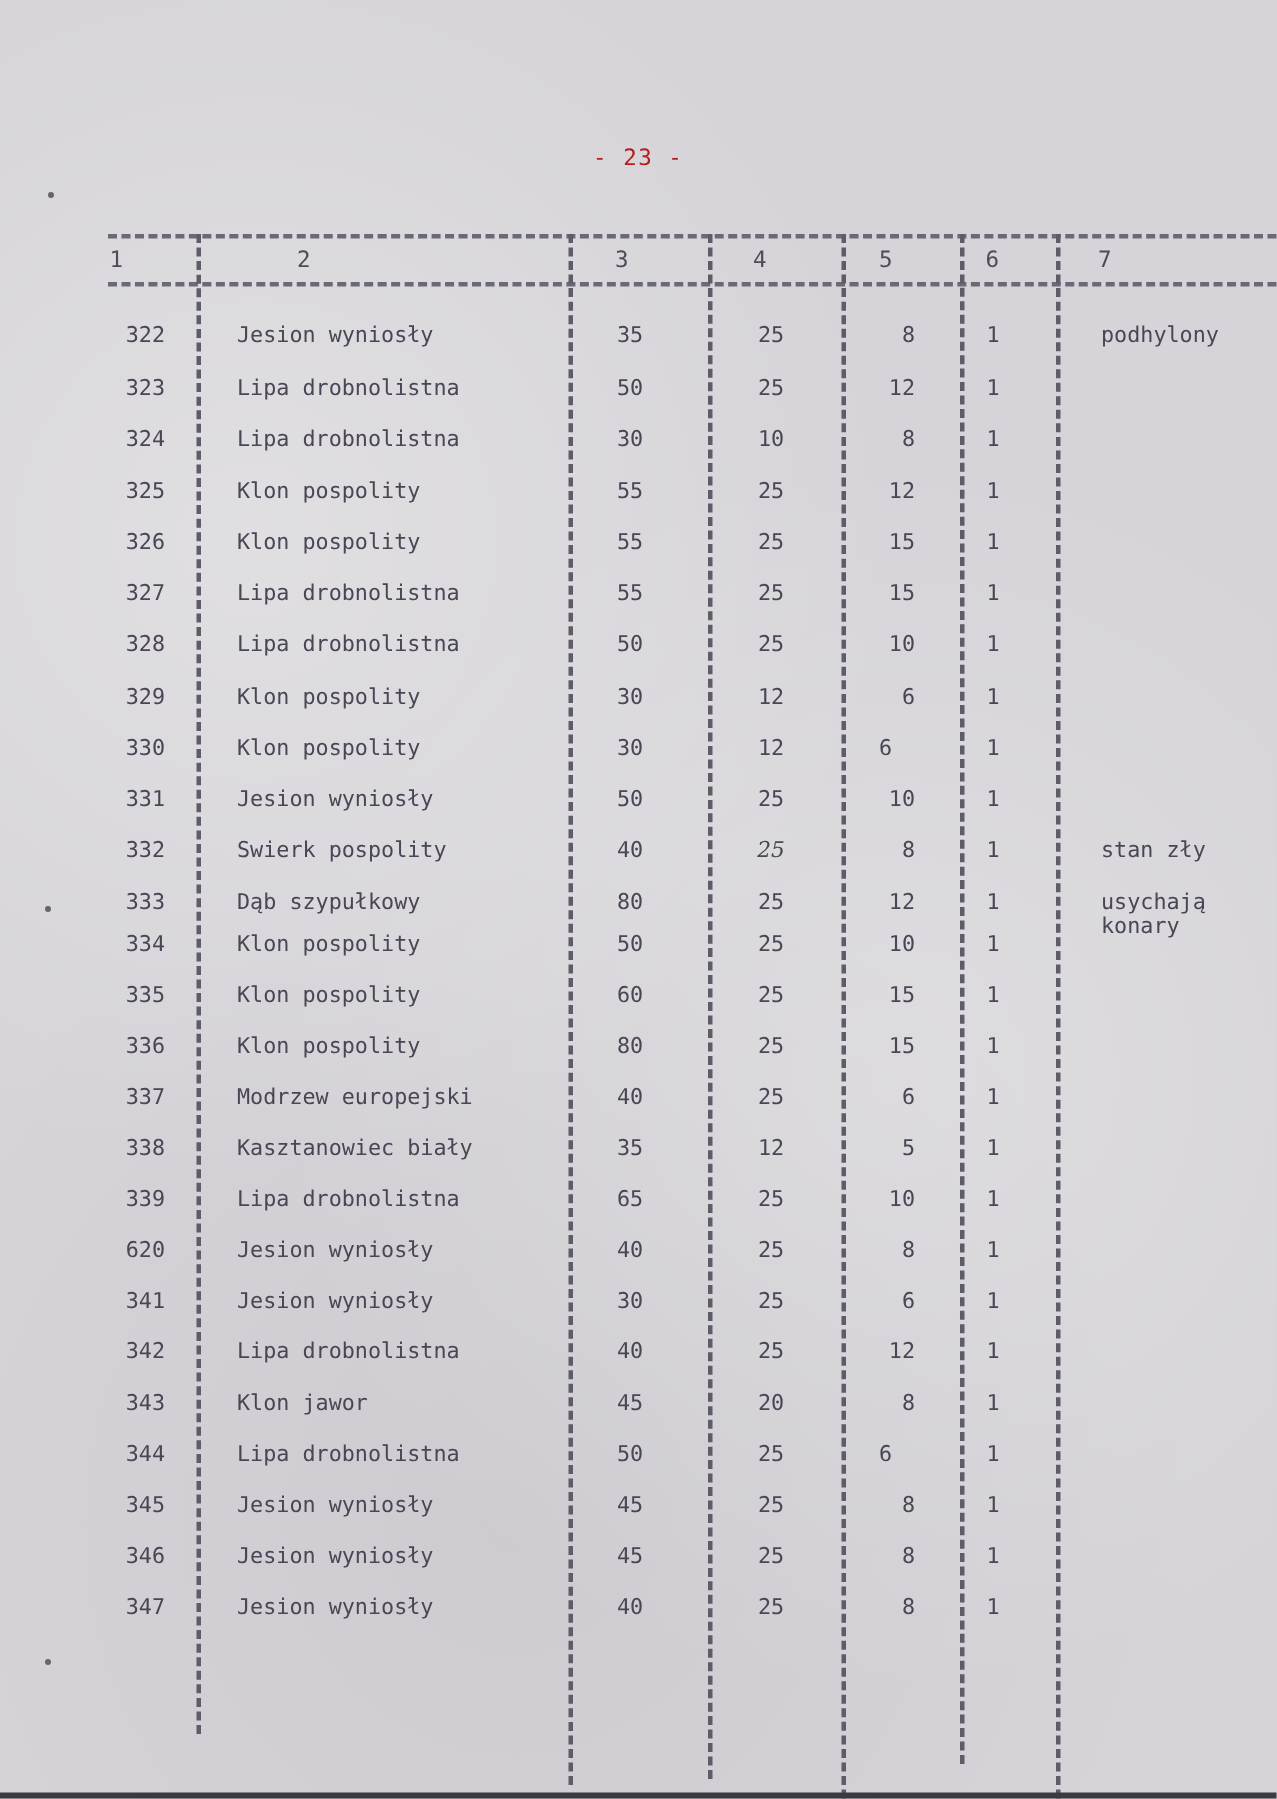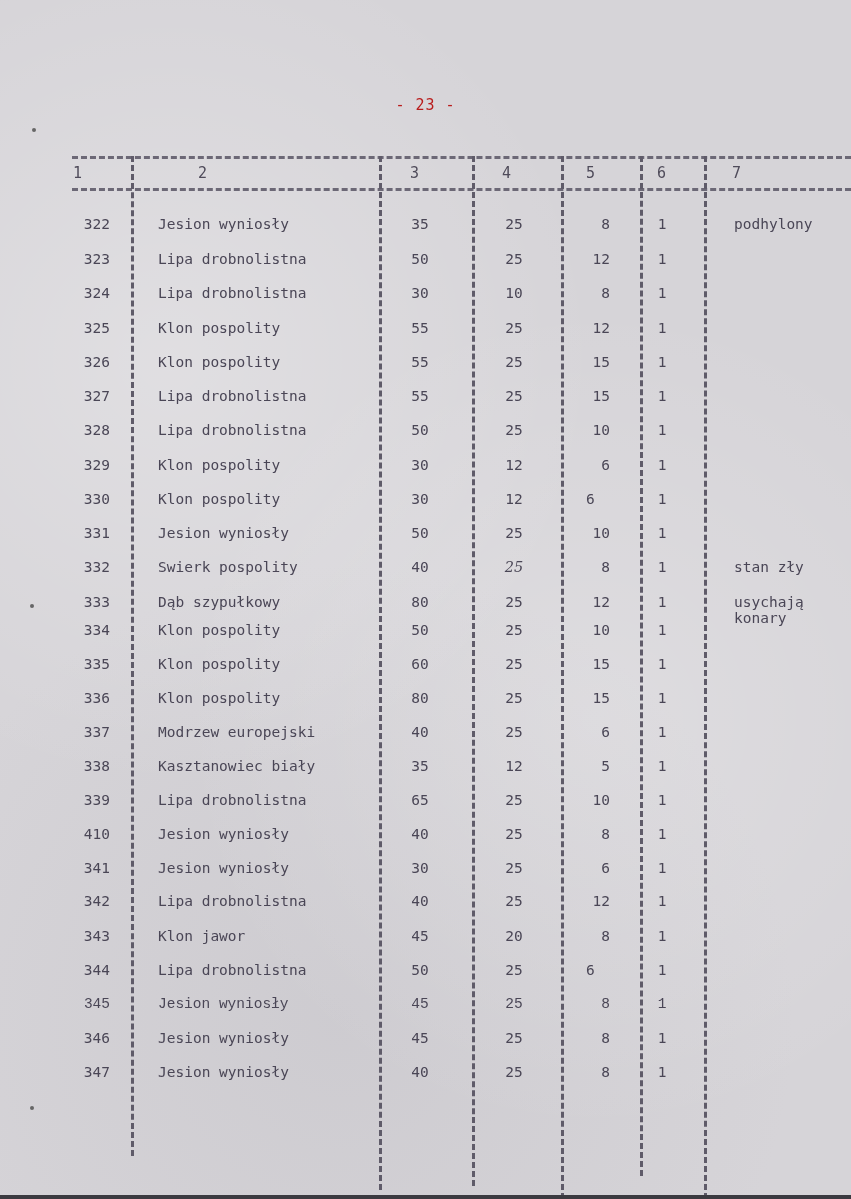--- a/index.html
+++ b/index.html
@@ -209,21 +209,21 @@
   </div>
   <div class="row" style="top:792px;">
     <span class="cell c1">339</span>
     <span class="cell c2">Lipa drobnolistna</span>
     <span class="cell c3">65</span>
     <span class="cell c4">25</span>
     <span class="cell c5">10</span>
     <span class="cell c6">1</span>
   </div>
   <div class="row" style="top:826px;">
-    <span class="cell c1">410</span>
+    <span class="cell c1">620</span>
     <span class="cell c2">Jesion wyniosły</span>
     <span class="cell c3">40</span>
     <span class="cell c4">25</span>
     <span class="cell c5">8</span>
     <span class="cell c6">1</span>
   </div>
   <div class="row" style="top:860px;">
     <span class="cell c1">341</span>
     <span class="cell c2">Jesion wyniosły</span>
     <span class="cell c3">30</span>
@@ -248,21 +248,21 @@
     <span class="cell c6">1</span>
   </div>
   <div class="row" style="top:962px;padding-left:14px;">
     <span class="cell c1">344</span>
     <span class="cell c2">Lipa drobnolistna</span>
     <span class="cell c3">50</span>
     <span class="cell c4">25</span>
     <span class="cell c5" style="left:586px; width:auto; text-align:left;">6</span>
     <span class="cell c6">1</span>
   </div>
-  <div class="row" style="top:996px;font-family:Liberation Mono, monospace;">
+  <div class="row" style="top:996px;">
     <span class="cell c1">345</span>
     <span class="cell c2">Jesion wyniosły</span>
     <span class="cell c3">45</span>
     <span class="cell c4">25</span>
     <span class="cell c5">8</span>
     <span class="cell c6">1</span>
   </div>
   <div class="row" style="top:1030px;">
     <span class="cell c1">346</span>
     <span class="cell c2">Jesion wyniosły</span>

